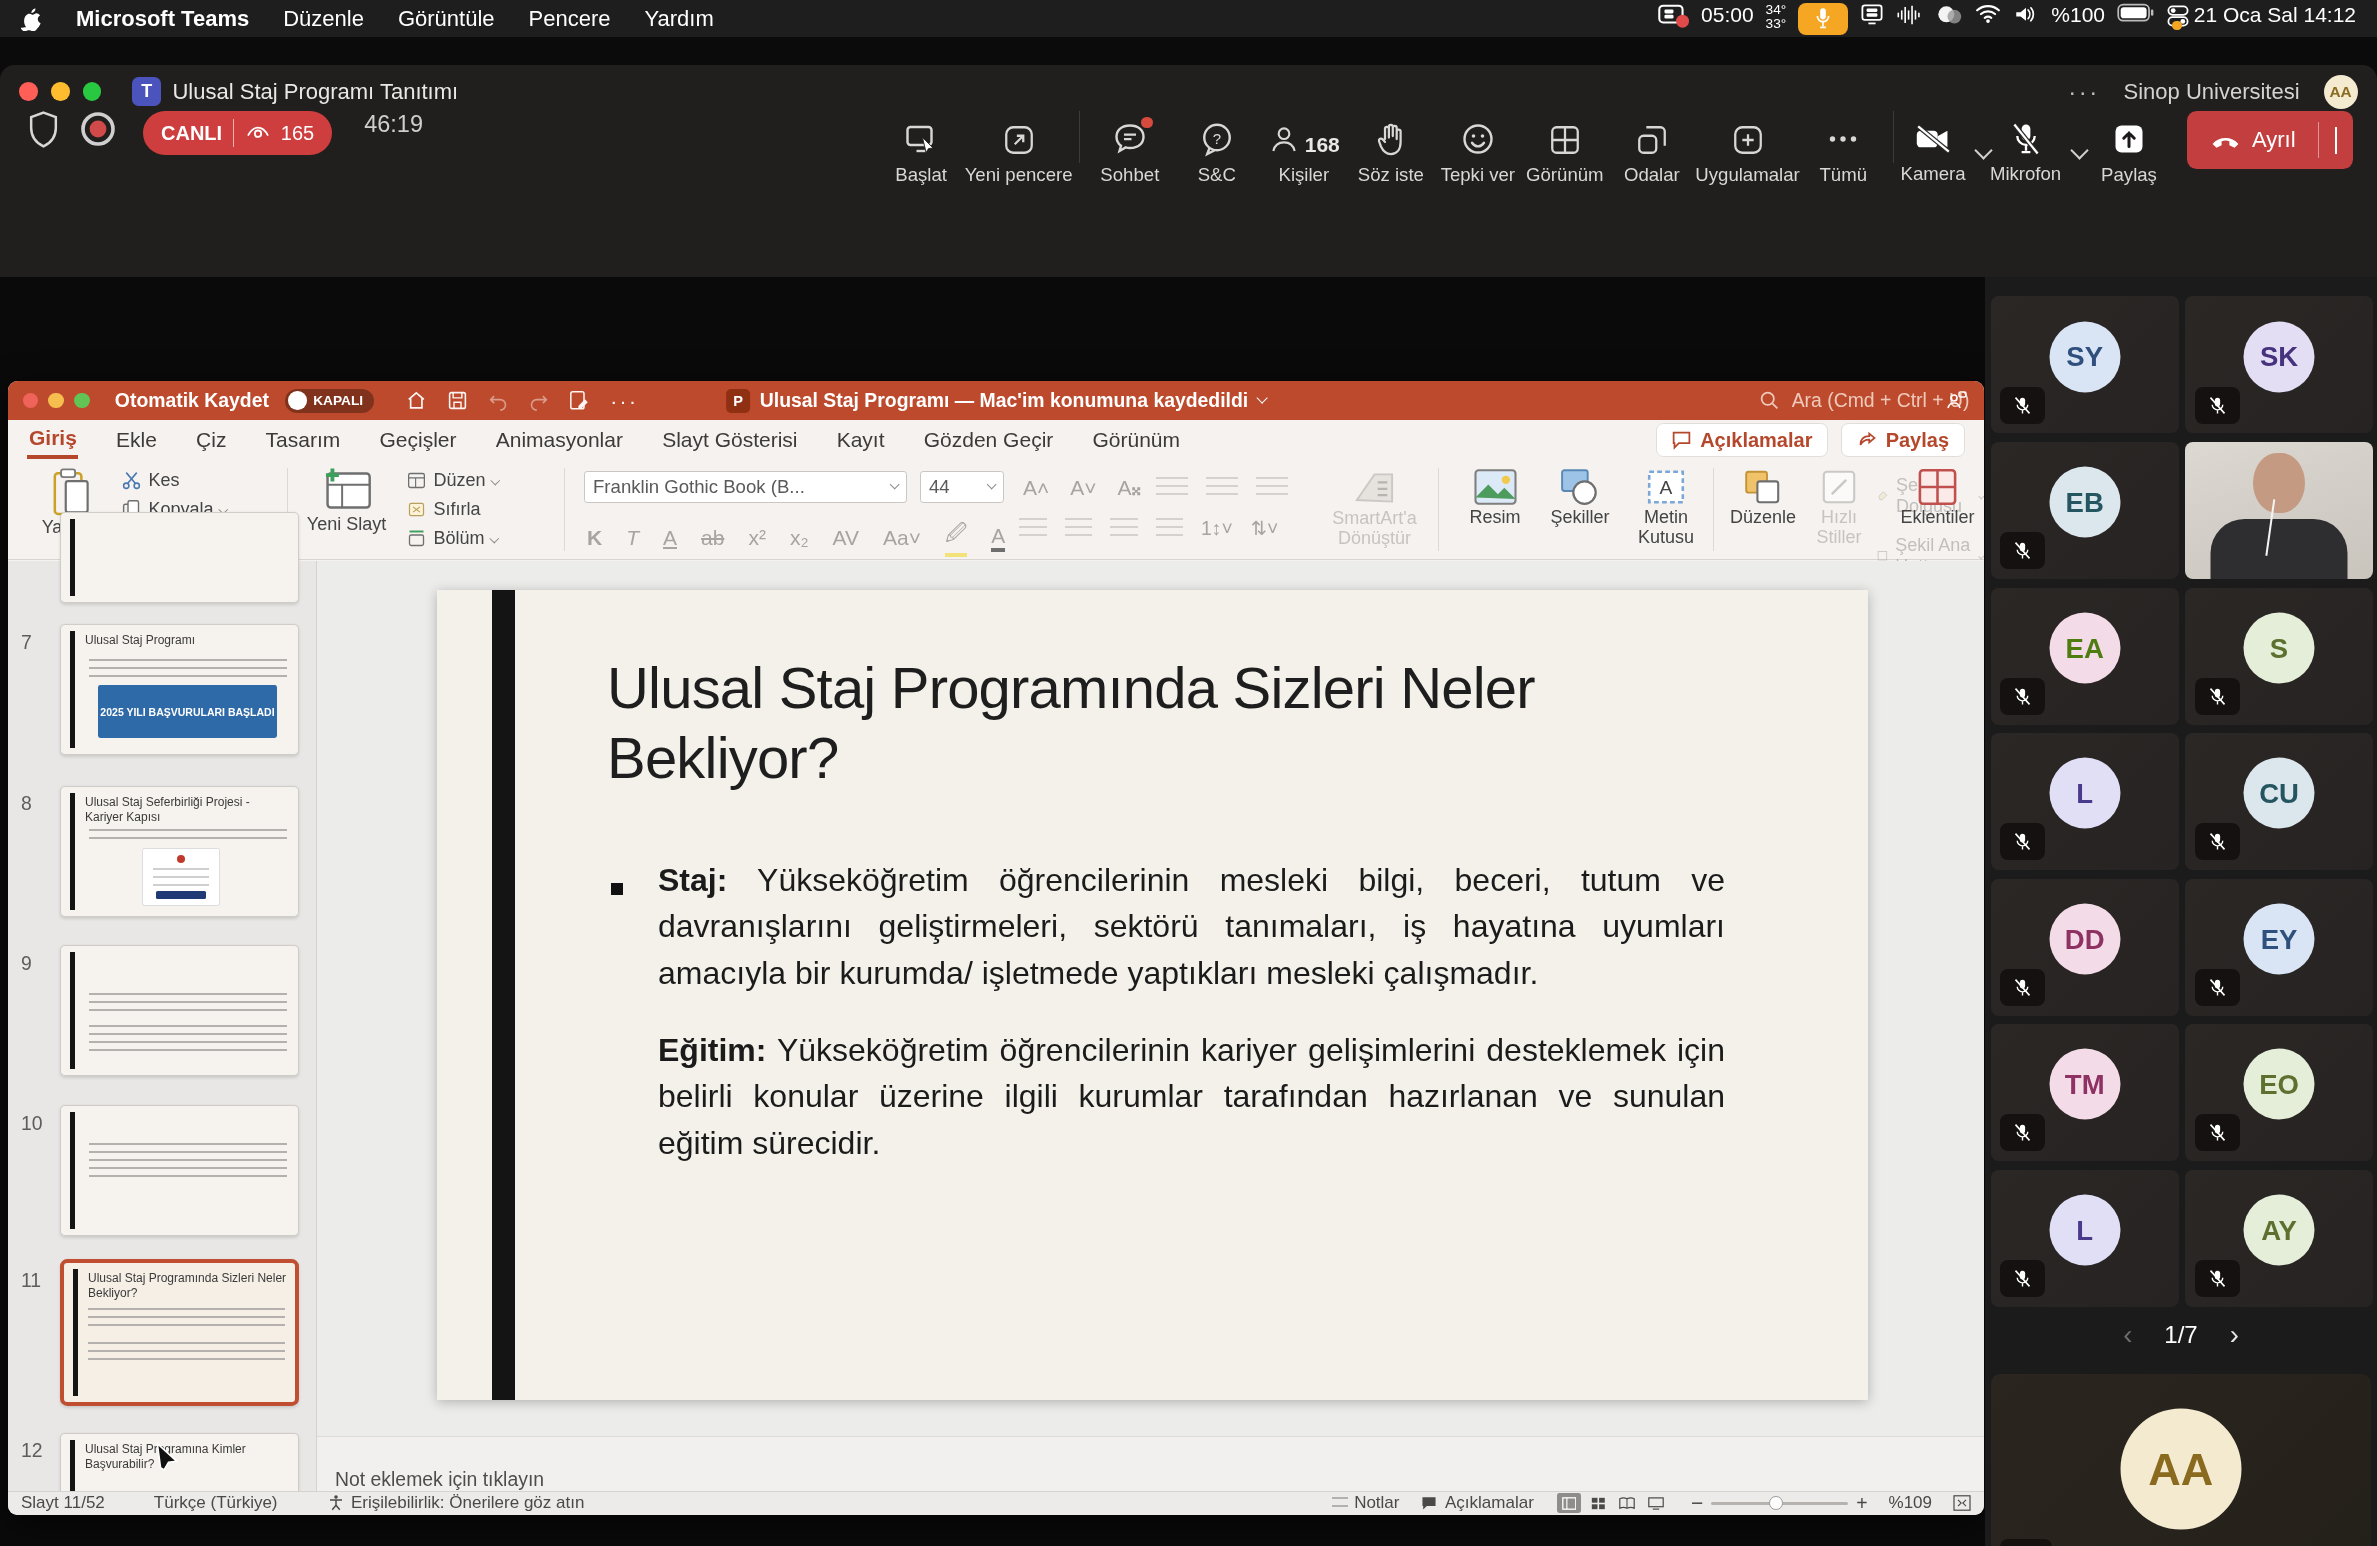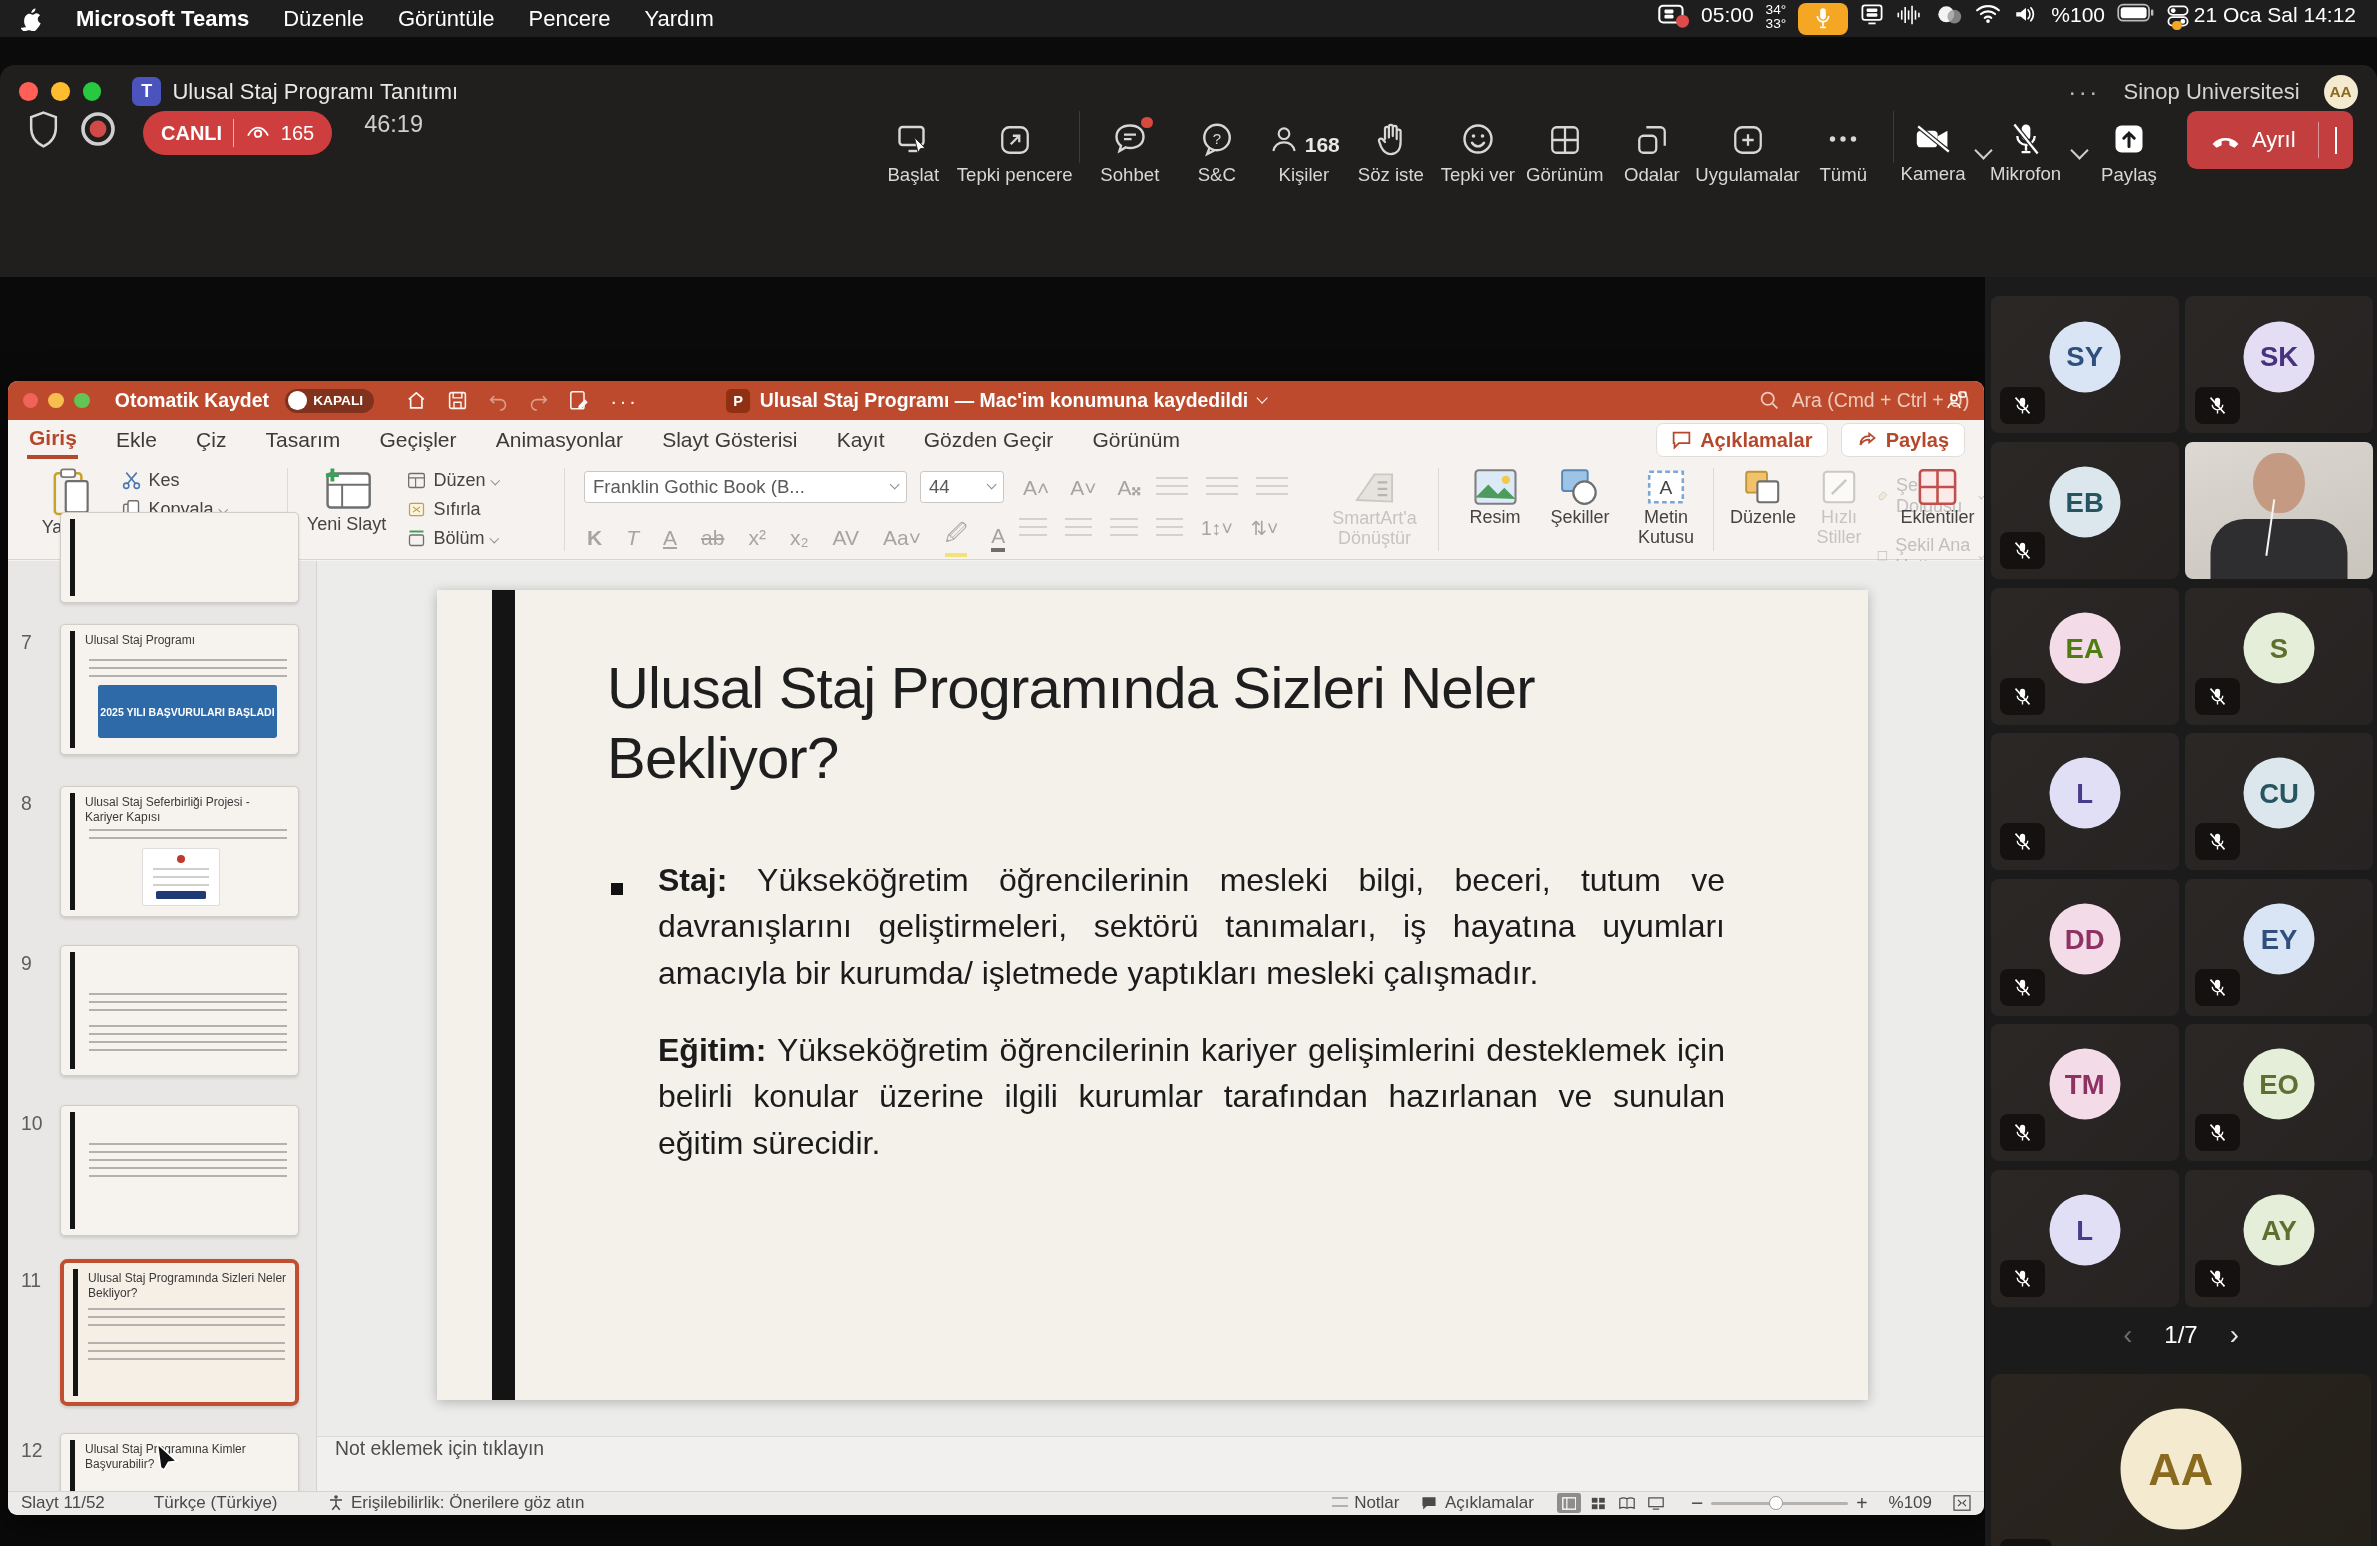--- a/index.html
+++ b/index.html
@@ -63,21 +63,21 @@
 
   .canvas{position:absolute;left:309px;top:180px;width:1667px;height:876px;background:#ececea}
   .slidecard{position:absolute;left:120px;top:29px;width:1431px;height:810px;background:#f3f1ea;box-shadow:0 2.4px 11.3px rgba(0,0,0,.25)}
   .slidebar{position:absolute;left:55px;top:0;width:22.6px;height:100%;background:#141414}
   .stitle{position:absolute;left:170px;top:63px;width:1076px;font-size:58px;line-height:1.2;color:#1e1e1e;letter-spacing:-0.8px}
   .sbody{position:absolute;left:174px;width:1114px;font-size:32px;line-height:1.45;color:#1b1b1b;text-align:justify}
   .sbody .b{font-weight:bold}
   .bullet-sq{position:absolute;left:174px;width:12px;height:12px;background:#111}
   .indent{padding-left:47px}
 
-  .notes{position:absolute;left:309px;top:1055px;width:1667px;height:55px;background:#f2f0ee;border-top:0.8px solid #dcd9d6;display:flex;align-items:flex-start;padding-left:18px;font-size:19.4px;color:#4f4d4b}
+  .notes{position:absolute;left:309px;top:1055px;width:1667px;height:55px;background:#f2f0ee;border-top:0.8px solid #dcd9d6;display:flex;align-items:flex-end;padding-left:18px;font-size:19.4px;color:#4f4d4b}
   .statusbar{position:absolute;left:0;top:1110px;width:100%;height:23.5px;background:#edebe9;border-top:0.8px solid #d5d2cf;display:flex;align-items:center;font-size:17px;color:#4a4948;padding:6px 13px}
   .sb-vic{width:24px;height:20px;display:flex;align-items:center;justify-content:center;border-radius:2.4px;margin:0 2.4px}
   .sb-vic.active{background:#8f8d8b;color:#fff}
 
   
   .ppanel{position:absolute;left:1985px;top:212px;width:392px;height:1334px;background:#1c1b1b}
   .tile{position:absolute;width:188px;height:137px;background:linear-gradient(135deg,#2b2725,#262322);border-radius:8px;overflow:hidden}
   .avatar{position:absolute;left:50%;top:44%;transform:translate(-50%,-50%);width:71px;height:71px;border-radius:50%;display:flex;align-items:center;justify-content:center;font-size:27.5px;font-weight:bold}
   .micoff{position:absolute;left:9.7px;bottom:9.7px;width:45px;height:37px;background:rgba(16,14,13,.85);border-radius:8px;display:flex;align-items:center;justify-content:center}
   .selftile{position:absolute;left:5.7px;top:1097px;width:380px;height:217px;border-radius:9.7px;background:linear-gradient(135deg,#2b2520,#232019);overflow:hidden}
@@ -235,21 +235,21 @@
           </span>
         <span>Başlat</span>
       </span>
       <span class="tbtn">
         <span class="ic">
             <svg width="34" height="34" viewBox="0 0 24 24">
               <rect x="3" y="3" width="18" height="18" rx="5" fill="none" stroke="#d8d7d5" stroke-width="1.6"></rect>
               <path d="M9 15l6-6M10.5 9H15v4.5" stroke="#d8d7d5" stroke-width="1.6" fill="none"></path>
             </svg>
           </span>
-        <span>Tepki pencere</span>
+        <span>Yeni pencere</span>
       </span>
       <span class="vdiv"></span>
       <span class="tbtn">
         <span class="ic" style="position:relative">
           <svg width="36" height="36" viewBox="0 0 24 24">
               <path d="M12 3c5.5 0 9 3 9 7.5S17.5 18 12 18c-1 0-2-.1-2.9-.4L5 20l1-3.5C4.2 15.2 3 13.1 3 10.5 3 6 6.5 3 12 3z" fill="none" stroke="#d8d7d5" stroke-width="1.6"></path>
               <path d="M8 9h8M8 12h5" stroke="#d8d7d5" stroke-width="1.5"></path>
             </svg>
           <span style="position:absolute;right:-4.9px;top:-3.2px;width:11.3px;height:11.3px;border-radius:50%;background:#d74b3e"></span>
         </span>

